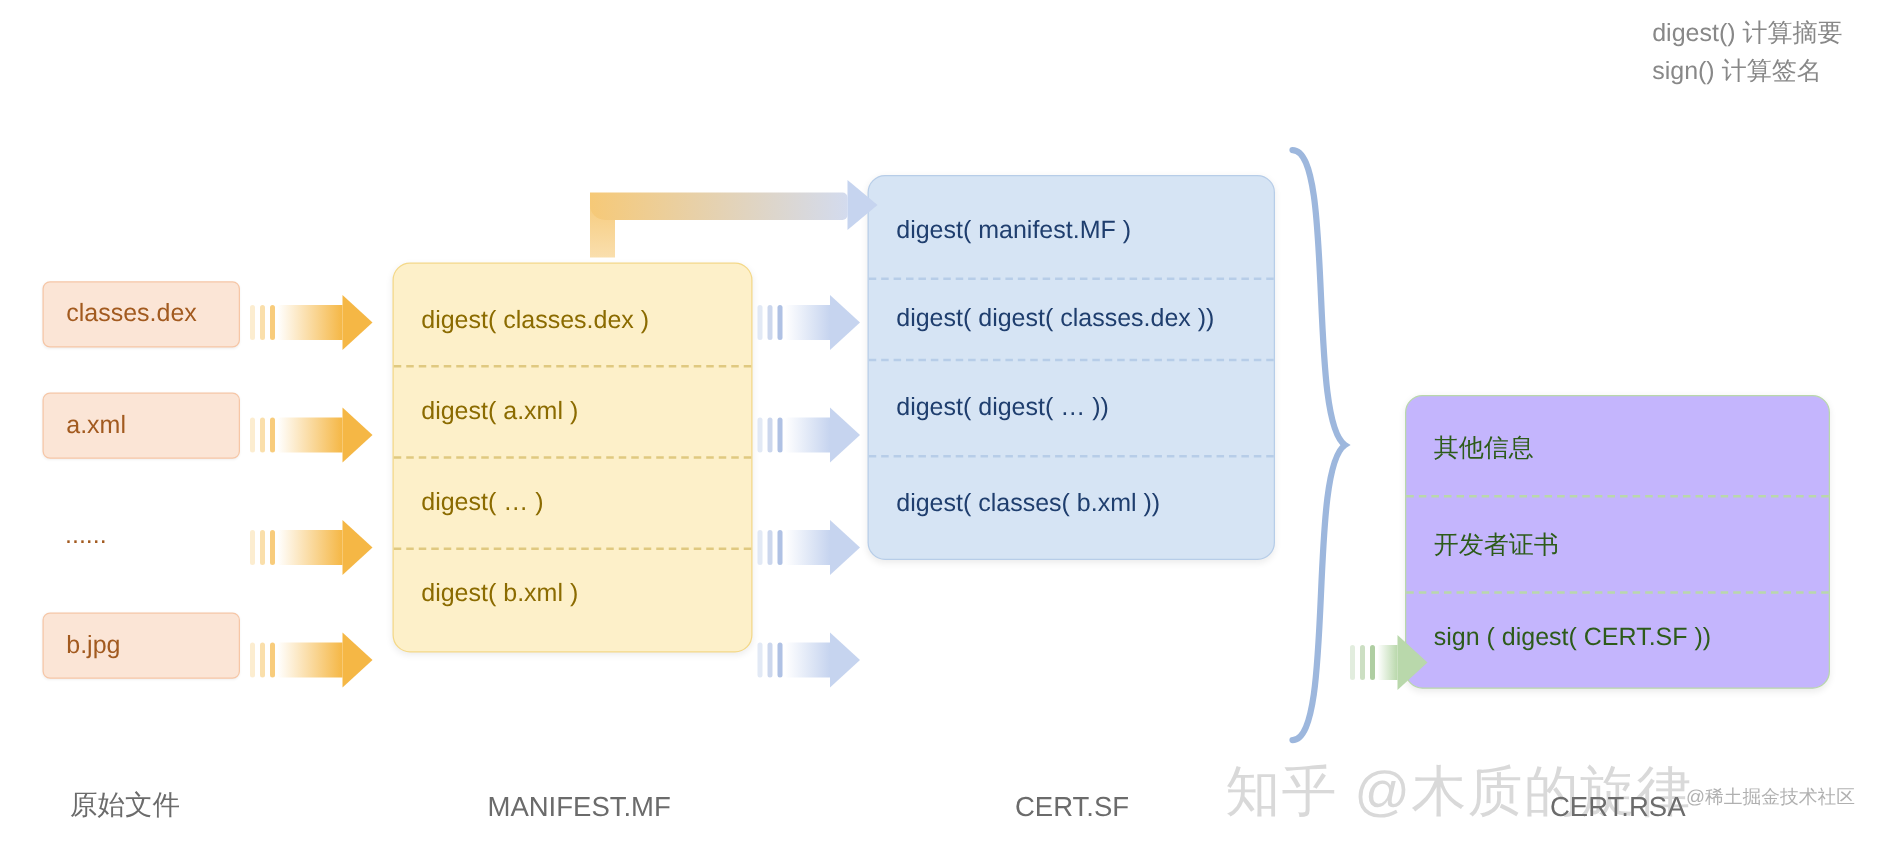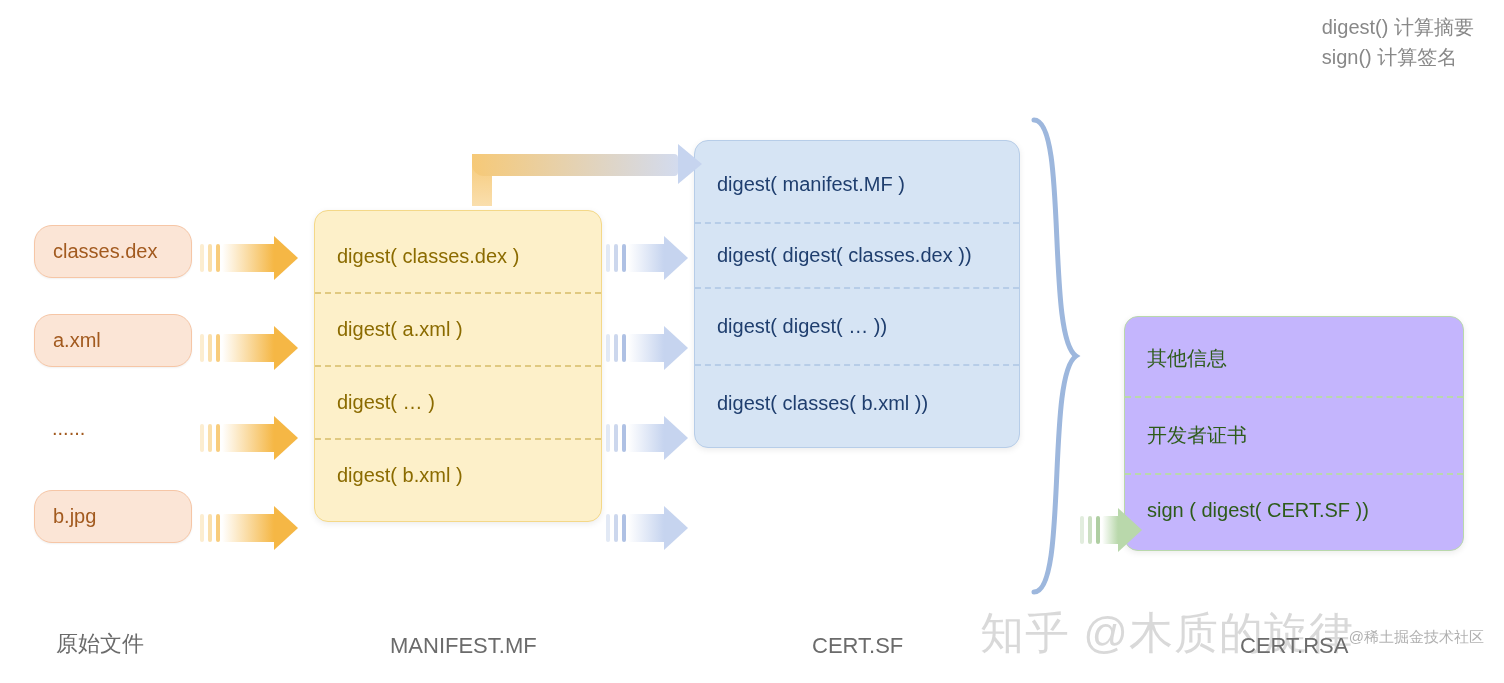--- a/index.html
+++ b/index.html
@@ -23,21 +23,21 @@
     line-height: 1.5;
   }
   .col {
     position: absolute;
   }
   
   .col-src { left: 34px; top: 225px; width: 158px; }
   .src-file {
     background: #fbe5d6;
     border: 1px solid #f6c6a6;
-    border-radius: 18px;
+    border-radius: 6px;
     padding: 14px 18px;
     margin-bottom: 36px;
     font-size: 20px;
     color: #a25a1f;
     box-shadow: 0 1px 2px rgba(0,0,0,0.06);
   }
   .src-file.dots {
     background: none; border: none; box-shadow: none;
     padding: 14px 18px;
   }

